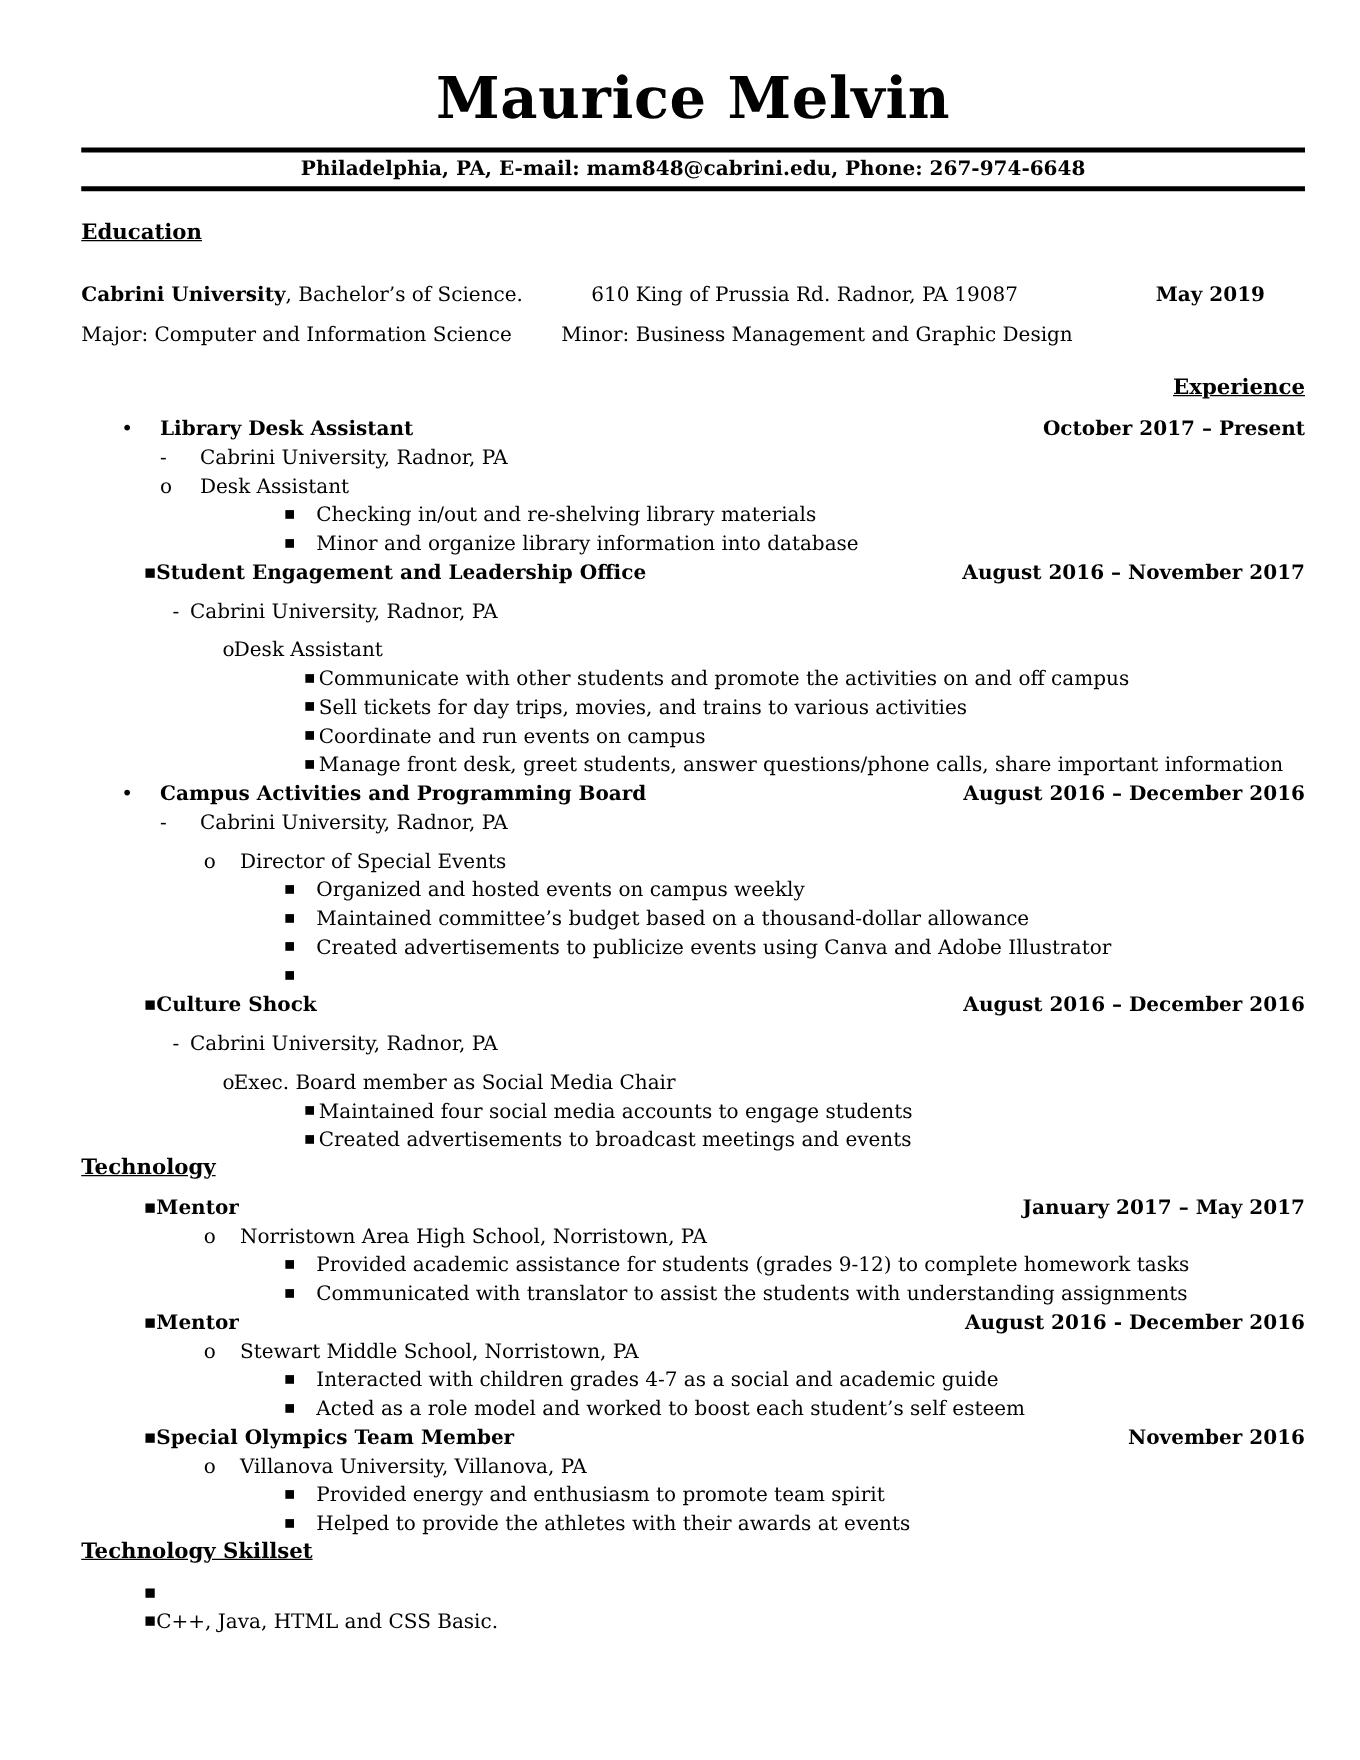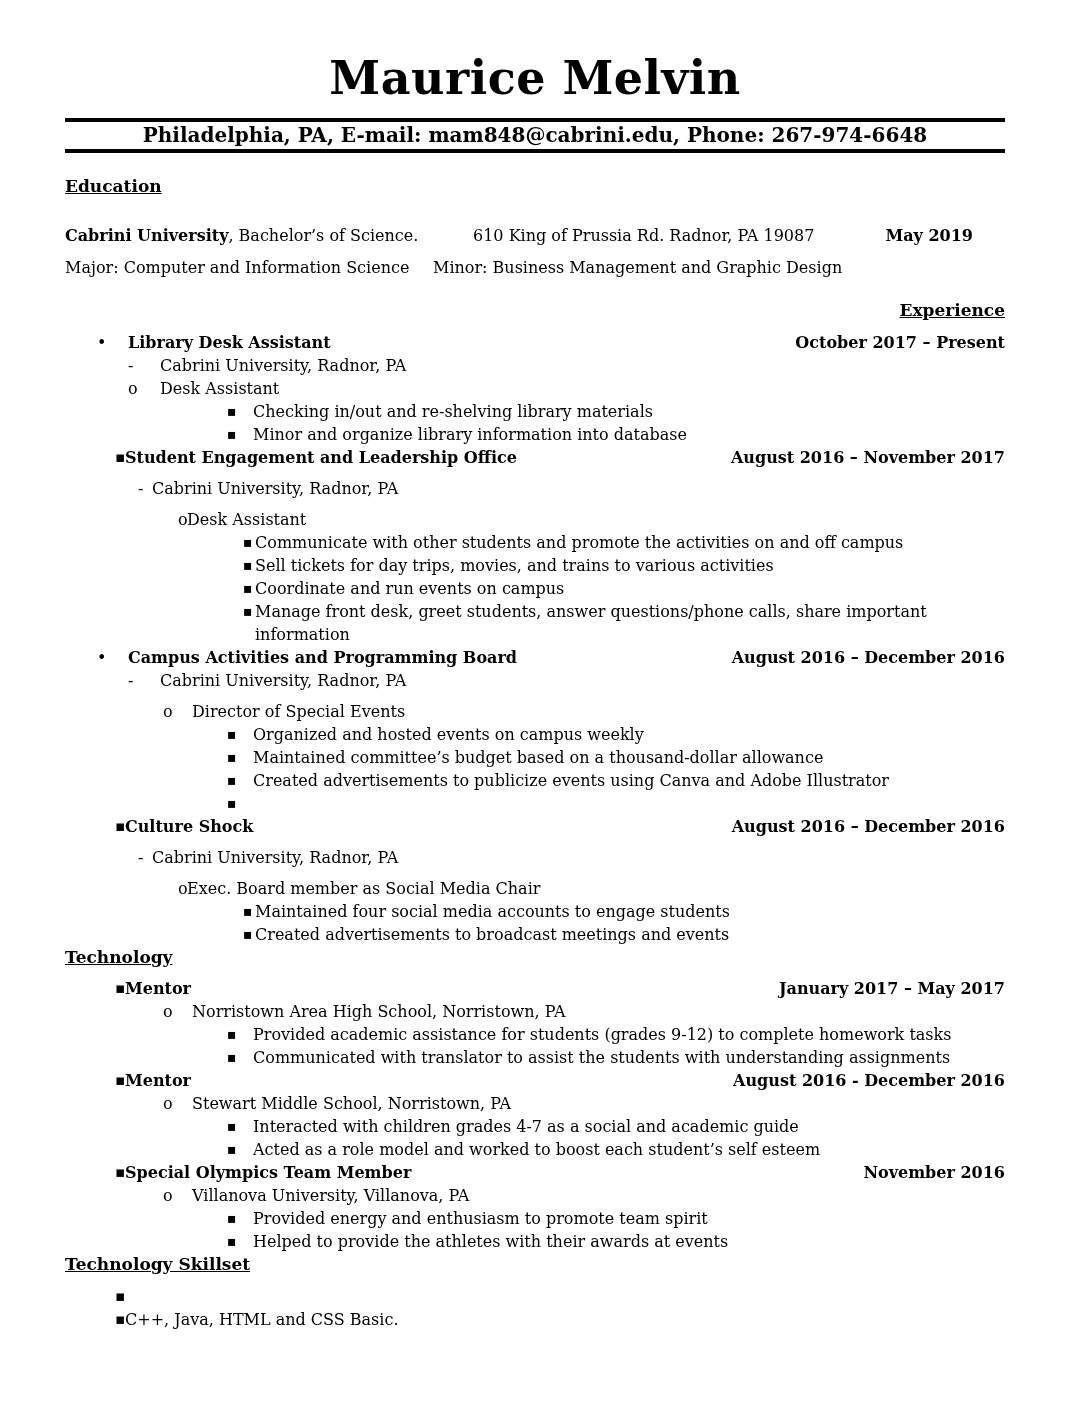--- a/index.html
+++ b/index.html
@@ -3,48 +3,48 @@
 <meta charset="utf-8">
 <style>
   html,body { margin:0; padding:0; background:#ffffff; }
   body {
     width:1088px; height:1408px;
     color:#000;
     font-family:"DejaVu Serif", serif;
     font-size:16px;
     overflow:hidden;
   }
-  .page { padding:52px 83px 0 65px; }
+  .page { padding:52px 44px 0 65px; }
 
   .name {
     text-align:center; font-weight:bold;
     font-size:46px; line-height:52px; letter-spacing:0.5px;
   }
   .rule { height:4px; background:#000; }
   .rule-top { margin-top:14px; }
   .contact {
-    text-align:center; font-weight:bold; font-size:20px;
+    text-align:center; font-weight:bold; font-size:16px;
     padding:2px 0 3px; line-height:22px;
   }
 
   .h {
     font-weight:bold; text-decoration:underline;
     font-size:17px; line-height:23px;
   }
   .h-edu { margin-top:22px; }
   .h-exp { margin-top:20px;text-align:right; }
 
   .row { display:flex; align-items:flex-start; line-height:23px; }
   .date { margin-left:auto; font-weight:bold; white-space:nowrap; padding-left:8px; }
   .jt { font-weight:bold; }
   .b { display:inline-block; flex:none; }
 
   
   .edu1 { margin-top:26px; }
-  .edu2 { margin-top:9px; }
+  .edu2 { margin-top:9px;gap:16px; }
   .edu-school { width:408px; flex:none; }
   .edu-date { margin-left:auto; margin-right:32px; font-weight:bold; white-space:nowrap; }
   .edu-major { width:368px; flex:none; }
 
   
   .l1a { padding-left:32px; }  .l1a .b { width:31px; }
   .l1b { padding-left:50px; }  .l1b .b { width:10px; font-size:15px; }
   .l2da { padding-left:63px; } .l2da .b { width:32px; }
   .l2db { padding-left:73px; } .l2db .b { width:14px; }
   .l2oa { padding-left:63px; } .l2oa .b { width:32px; }

